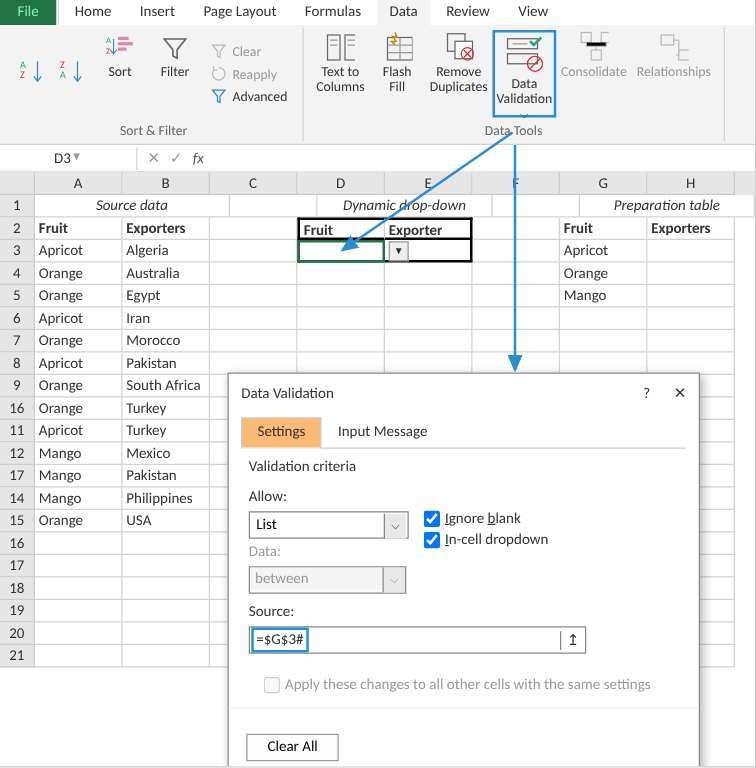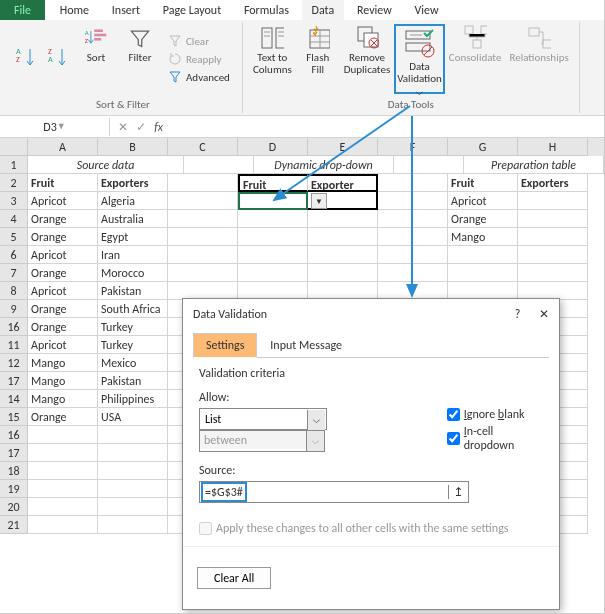--- a/index.html
+++ b/index.html
@@ -39,21 +39,21 @@
 .dlg-tabs{display:flex;border-bottom:1px solid #ccc;margin:4px 10px 0}
 .dlg-tab{padding:4px 12px;font-size:12px;border:1px solid transparent;cursor:pointer}
 .dlg-tab.active{border:1px solid #ccc;border-bottom:1px solid #fff;margin-bottom:-1px;background:#fdba74}
 .dlg-body{padding:8px 16px;font-size:12px}
 .field-row{margin:4px 0}
 .combo{display:inline-flex;align-items:flex-start;border:1px solid #888;height:22px}
 .combo input{border:0;padding:2px 4px;font-size:12px;width:106px;outline:none}
 .combo .arrow{width:18px;text-align:center;background:#e8e8e8;border-left:1px solid #888;line-height:20px;font-size:9px}
 .combo.disabled{color:#999}
 .combo.disabled input{color:#999;background:#f4f4f4}
-.chk{display:flex;align-items:center;gap:4px;margin:3px 0}
+.chk{display:flex;gap:4px;margin:3px 12px}
 .src-input{display:flex;align-items:center;border:1px solid #888;width:270px;height:22px}
 .src-input input{border:0;flex:1;padding:2px 4px;font-size:12px;outline:none}
 .dlg-btns{display:flex;justify-content:flex-start;padding:20px 14px;border-top:1px solid #eee}
 .btn{border:1px solid #999;background:#fdfdfd;padding:3px 16px;font-size:12px;cursor:pointer}
 .btn.primary{border:2px solid #2a8dd4}
 svg.arrow-svg{position:absolute;pointer-events:none;z-index:5}
 .bb{border-bottom:2px solid #000}
 .bt{border-top:2px solid #000}
 .bl{border-left:2px solid #000}
 .br{border-right:2px solid #000}
@@ -503,20 +503,21 @@
   </div>
   <div class="dlg-body">
     <div>Validation criteria</div>
     <div style="display:flex;margin-top:6px">
       <div>
         <div class="field-row">Allow:</div>
         <div class="combo hl-blue">
             <input readonly="" value="List" style="">
             <span class="arrow">⌵</span>
           </div>
+        <div class="field-row" style="color:#999">Data:</div>
         <div class="combo disabled">
             <input disabled="" value="between" style="">
             <span class="arrow">⌵</span>
           </div>
       </div>
       <div style="padding-top:18px">
         <label class="chk">
             <input type="checkbox" checked="" style="">
             <span><u>I</u>gnore <u>b</u>lank</span>
           </label>

